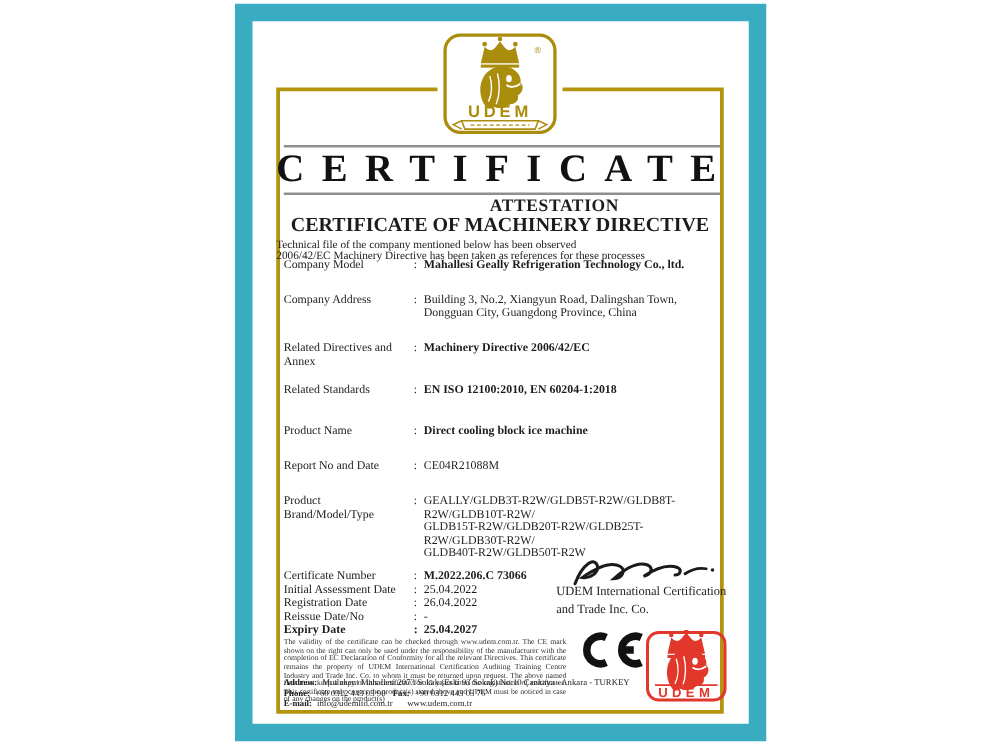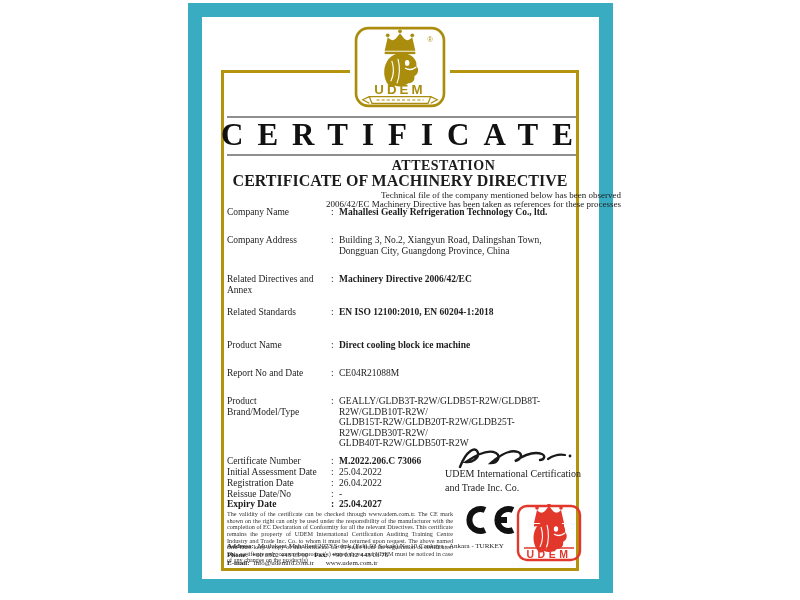--- a/index.html
+++ b/index.html
@@ -21,21 +21,21 @@
   
   .hr{position:absolute;left:227px;width:349px;height:2px;background:#8f8f8f;}
   .hr1{top:116px;} .hr2{top:154px;}
   .cert-title{position:absolute;left:221px;top:117px;width:358px;text-align:center;
               font-size:31px;font-weight:bold;letter-spacing:14px;
               box-sizing:border-box;color:#111;}
   .att{position:absolute;left:221px;top:158px;width:361px;text-align:center;
        font-size:14px;font-weight:bold;letter-spacing:0.5px;padding-left:42px;}
   .cmd{position:absolute;left:221px;top:172px;width:358px;text-align:center;
        font-size:16px;font-weight:bold;}
-  .note{position:absolute;left:221px;width:400px;text-align:right;font-size:9px;color:#222;}
+  .note{position:absolute;left:221px;width:400px;text-align:left;font-size:9px;color:#222;}
   .note1{top:190px;} .note2{top:199px;}
 
   
   .f-row{position:absolute;left:227px;width:352px;display:flex;font-size:9.5px;line-height:10.5px;}
   .f-label{flex:0 0 104px;}
   .colon{flex:0 0 6px;}
   .colon::before{content:":";}
   .f-value{flex:1;white-space:pre-line;padding-left:2px;}
   .b{font-weight:bold;}
 
@@ -103,21 +103,21 @@
 
   <div class="hr hr1"></div>
   <div class="cert-title">CERTIFICATE</div>
   <div class="hr hr2"></div>
   <div class="att">ATTESTATION</div>
   <div class="cmd">CERTIFICATE OF MACHINERY DIRECTIVE</div>
   <div class="note note1">Technical file of the company mentioned below has been observed</div>
   <div class="note note2">2006/42/EC Machinery Directive has been taken as references for these processes</div>
 
   <div class="f-row" style="top:207px">
-    <span class="f-label">Company Name</span>
+    <span class="f-label">Company Model</span>
       <span class="colon"></span>
     <span class="f-value b">Mahallesi Geally Refrigeration Technology Co., ltd.</span>
   </div>
   <div class="f-row" style="top:235px">
     <span class="f-label">Company Address</span>
       <span class="colon"></span>
     <span class="f-value">Building 3, No.2, Xiangyun Road, Dalingshan Town,
 Dongguan City, Guangdong Province, China</span>
   </div>
   <div class="f-row" style="top:274px">

